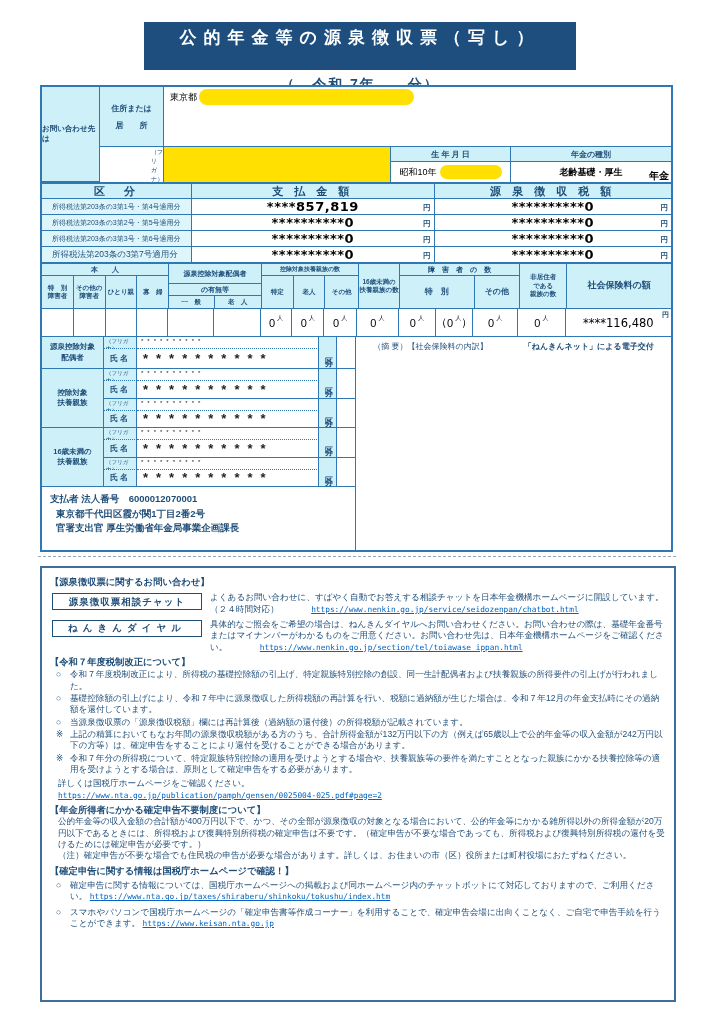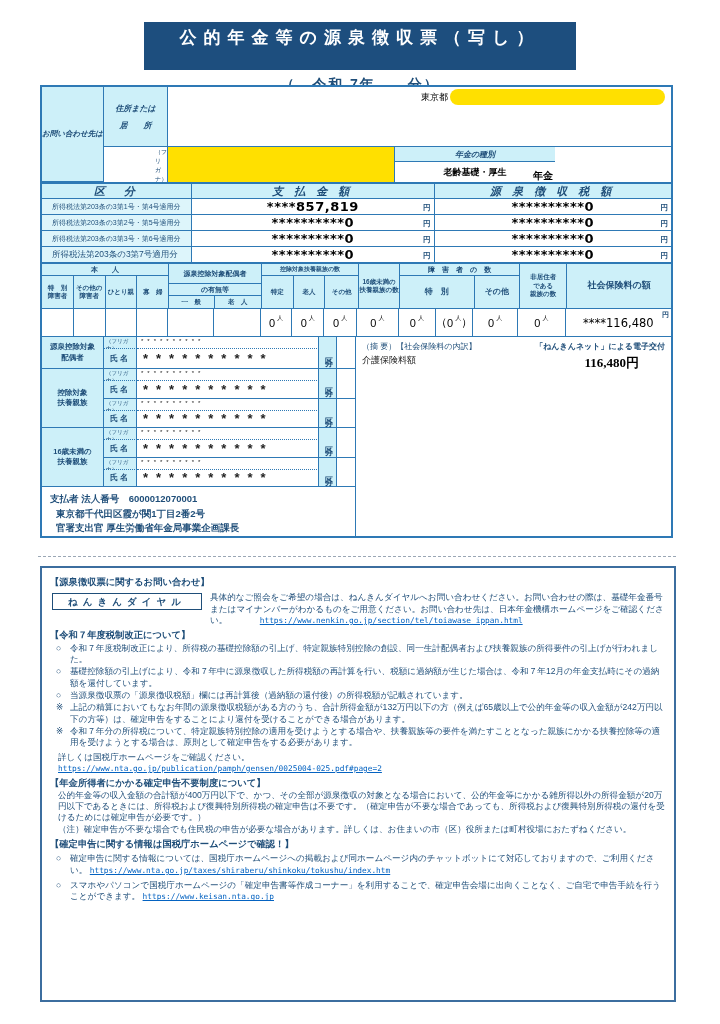--- a/index.html
+++ b/index.html
@@ -11,35 +11,35 @@
   body{font-family:"Liberation Sans","DejaVu Sans",sans-serif;color:#000;}
   .page{position:relative;width:720px;height:1024px;background:#fff;overflow:hidden;}
 
   
   .title-bar{width:432px;margin:22px auto 0 auto;background:#1d4e7e;color:#fff;
     font-size:17px;font-weight:bold;text-align:center;letter-spacing:7px;padding:4px 0 21px 0;}
   .subtitle{text-align:center;color:var(--navy);font-size:14px;font-weight:bold;letter-spacing:2px;margin-top:6px;}
 
   
   .form{position:absolute;left:40px;top:85px;width:633px;border:2px solid var(--bb);background:#fff;}
-  .cyan{background:var(--cyan);font-style:italic;}
+  .cyan{background:var(--cyan);}
   .b{font-weight:bold;}
   .cell{border-right:1px solid var(--bb);border-bottom:1px solid var(--bb);}
   .last{border-right:none;}
 
   
   .bandA{display:flex;}
   .vlabel{width:62px;min-height:95px;display:flex;align-items:center;justify-content:center;
     font-size:7.5px;color:var(--navy);font-weight:bold;}
   .colA{flex:1;}
   .rowA1{display:flex;height:60px;}
   .lblcell{width:64px;display:flex;flex-direction:column;align-items:center;justify-content:center;
     font-size:8px;color:var(--navy);font-weight:bold;gap:6px;}
   .addr{flex:1;border-right:none;padding:4px 6px;font-family:"Liberation Serif","DejaVu Serif",serif;
-    font-size:9px;display:flex;align-items:flex-start;gap:2px;justify-content:flex-end;}
+    font-size:9px;display:flex;align-items:flex-start;gap:2px;}
   .pill{display:inline-block;background:var(--yellow);border-radius:9px;}
   .addr-pill{width:215px;height:16px;margin-top:-2px;}
   .rowA2{display:flex;height:35px;}
   .kn{width:64px;display:flex;flex-direction:column;align-items:stretch;border-bottom:none;padding-left:48px;}
   .kana-lbl{font-size:6px;color:var(--navy);text-align:left;padding:1px 3px;border-bottom:1px dotted var(--bb);}
   .name-lbl{flex:1;display:flex;align-items:center;justify-content:center;font-size:9px;color:var(--navy);font-weight:bold;letter-spacing:6px;}
   .name-field{width:227px;background:var(--yellow);border-bottom:none;}
   .colhdr{display:flex;flex-direction:column;border-bottom:none;}
   .col-birth{width:120px;}
   .col-type{width:160px;}
@@ -96,24 +96,24 @@
   .drows{flex:1;display:flex;flex-direction:column;}
   .dpair{display:grid;grid-template-columns:33px 182px 18px 18px;grid-template-rows:12px 1fr;flex:1;}
   .dpair + .dpair{border-top:1px solid var(--bb);}
   .dk-lbl{background:var(--cyan);font-size:5.5px;color:var(--navy);padding:1px 2px;border-right:1px solid var(--bb);border-bottom:1px dotted var(--bb);}
   .dk-val{font-size:6px;letter-spacing:4px;padding:1px 4px;border-right:1px solid var(--bb);border-bottom:1px dotted var(--bb);color:#222;}
   .dn-lbl{background:var(--cyan);font-size:8px;color:var(--navy);font-weight:bold;display:flex;align-items:center;justify-content:center;letter-spacing:2px;border-right:1px solid var(--bb);}
   .dn-val{font-size:13px;font-weight:bold;letter-spacing:8px;display:flex;align-items:center;padding-left:6px;border-right:1px solid var(--bb);color:#222;}
   .dkub{grid-row:1/3;grid-column:3;background:var(--cyan);color:var(--navy);font-weight:bold;font-size:8px;
     display:flex;align-items:center;justify-content:center;writing-mode:vertical-rl;text-orientation:upright;border-right:1px solid var(--bb);letter-spacing:2px;}
   .dkubval{grid-row:1/3;grid-column:4;}
-  .payer{flex:1;padding:5px 4px 0 8px;color:var(--navy);font-weight:bold;font-size:9.5px;line-height:1.55;}
+  .payer{flex:1;padding:5px 4px 14px 8px;color:var(--navy);font-weight:bold;font-size:9.5px;line-height:1.55;}
   .payer .ind{padding-left:6px;}
   .fsummary{flex:1;border-left:1px solid var(--bb);padding:4px 6px;}
-  .srow1{display:flex;justify-content:space-between;color:var(--navy);font-size:8px;gap:36px;}
+  .srow1{display:flex;justify-content:center;color:var(--navy);font-size:8px;gap:36px;}
   .srow1 .b{color:var(--navy);}
   .srow2{display:flex;justify-content:space-between;margin-top:2px;font-size:9px;color:#222;
     font-family:"Liberation Serif","DejaVu Serif",serif;}
   .sval{font-size:13px;font-weight:bold;margin-right:26px;color:#000;}
 
   
   .dashes{position:absolute;left:38px;top:556px;width:638px;border-top:1.5px dashed #9aa7b5;}
 
   
   .notes{position:absolute;left:40px;top:566px;width:636px;height:436px;border:2px solid #3c6e9f;
@@ -157,20 +157,27 @@
             <span>東京都</span>
             <span class="pill addr-pill"></span>
           </div>
         </div>
         <div class="rowA2">
           <div class="cell kn">
             <span class="kana-lbl">（フリガナ）</span>
             <span class="name-lbl">氏　名</span>
           </div>
           <div class="cell name-field"></div>
+          <div class="cell colhdr col-birth">
+            <div class="hd cyan">生 年 月 日</div>
+            <div class="valcell">
+              <span>昭和10年</span>
+              <span class="pill birth-pill"></span>
+            </div>
+          </div>
           <div class="cell colhdr col-type last">
             <div class="hd cyan">年金の種別</div>
             <div class="valcell type-val">
               <span class="b">老齢基礎・厚生</span>
               <span class="type-suffix">年金</span>
             </div>
           </div>
         </div>
       </div>
     </div>
@@ -423,34 +430,35 @@
           <div class="ind">東京都千代田区霞が関1丁目2番2号</div>
           <div class="ind">官署支出官 厚生労働省年金局事業企画課長</div>
         </div>
       </div>
 
       <div class="fsummary">
         <div class="srow1">
           <span>（摘 要）【社会保険料の内訳】</span>
           <span class="b">「ねんきんネット」による電子交付</span>
         </div>
-        <div class="srow2">
-          <span>介護保険料額</span>
-          <span class="sval">116,480円</span>
-        </div>
       </div>
     </div>
 
   </div>
 
   <div class="dashes"></div>
 
   <div class="notes">
     <div class="ntitle">【源泉徴収票に関するお問い合わせ】</div>
 
+    <div class="contact">
+      <div class="badge">源泉徴収票相談チャット</div>
+      <div class="ctext"><span>よくあるお問い合わせに、すばやく自動でお答えする相談チャットを日本年金機構ホームページに開設しています。（２４時間対応）</span>
+        <span class="url blk">https://www.nenkin.go.jp/service/seidozenpan/chatbot.html</span></div>
+    </div>
     <div class="contact">
       <div class="badge" style="letter-spacing:5px">ねんきんダイヤル</div>
       <div class="ctext"><span>具体的なご照会をご希望の場合は、ねんきんダイヤルへお問い合わせください。お問い合わせの際は、基礎年金番号またはマイナンバーがわかるものをご用意ください。お問い合わせ先は、日本年金機構ホームページをご確認ください。</span>
         <span class="url blk">https://www.nenkin.go.jp/section/tel/toiawase_ippan.html</span></div>
     </div>
 
     <div class="ntitle">【令和７年度税制改正について】</div>
     <div class="bullet">
         <span class="marker">○</span>
         <span class="btext">令和７年度税制改正により、所得税の基礎控除額の引上げ、特定親族特別控除の創設、同一生計配偶者および扶養親族の所得要件の引上げが行われました。</span>

